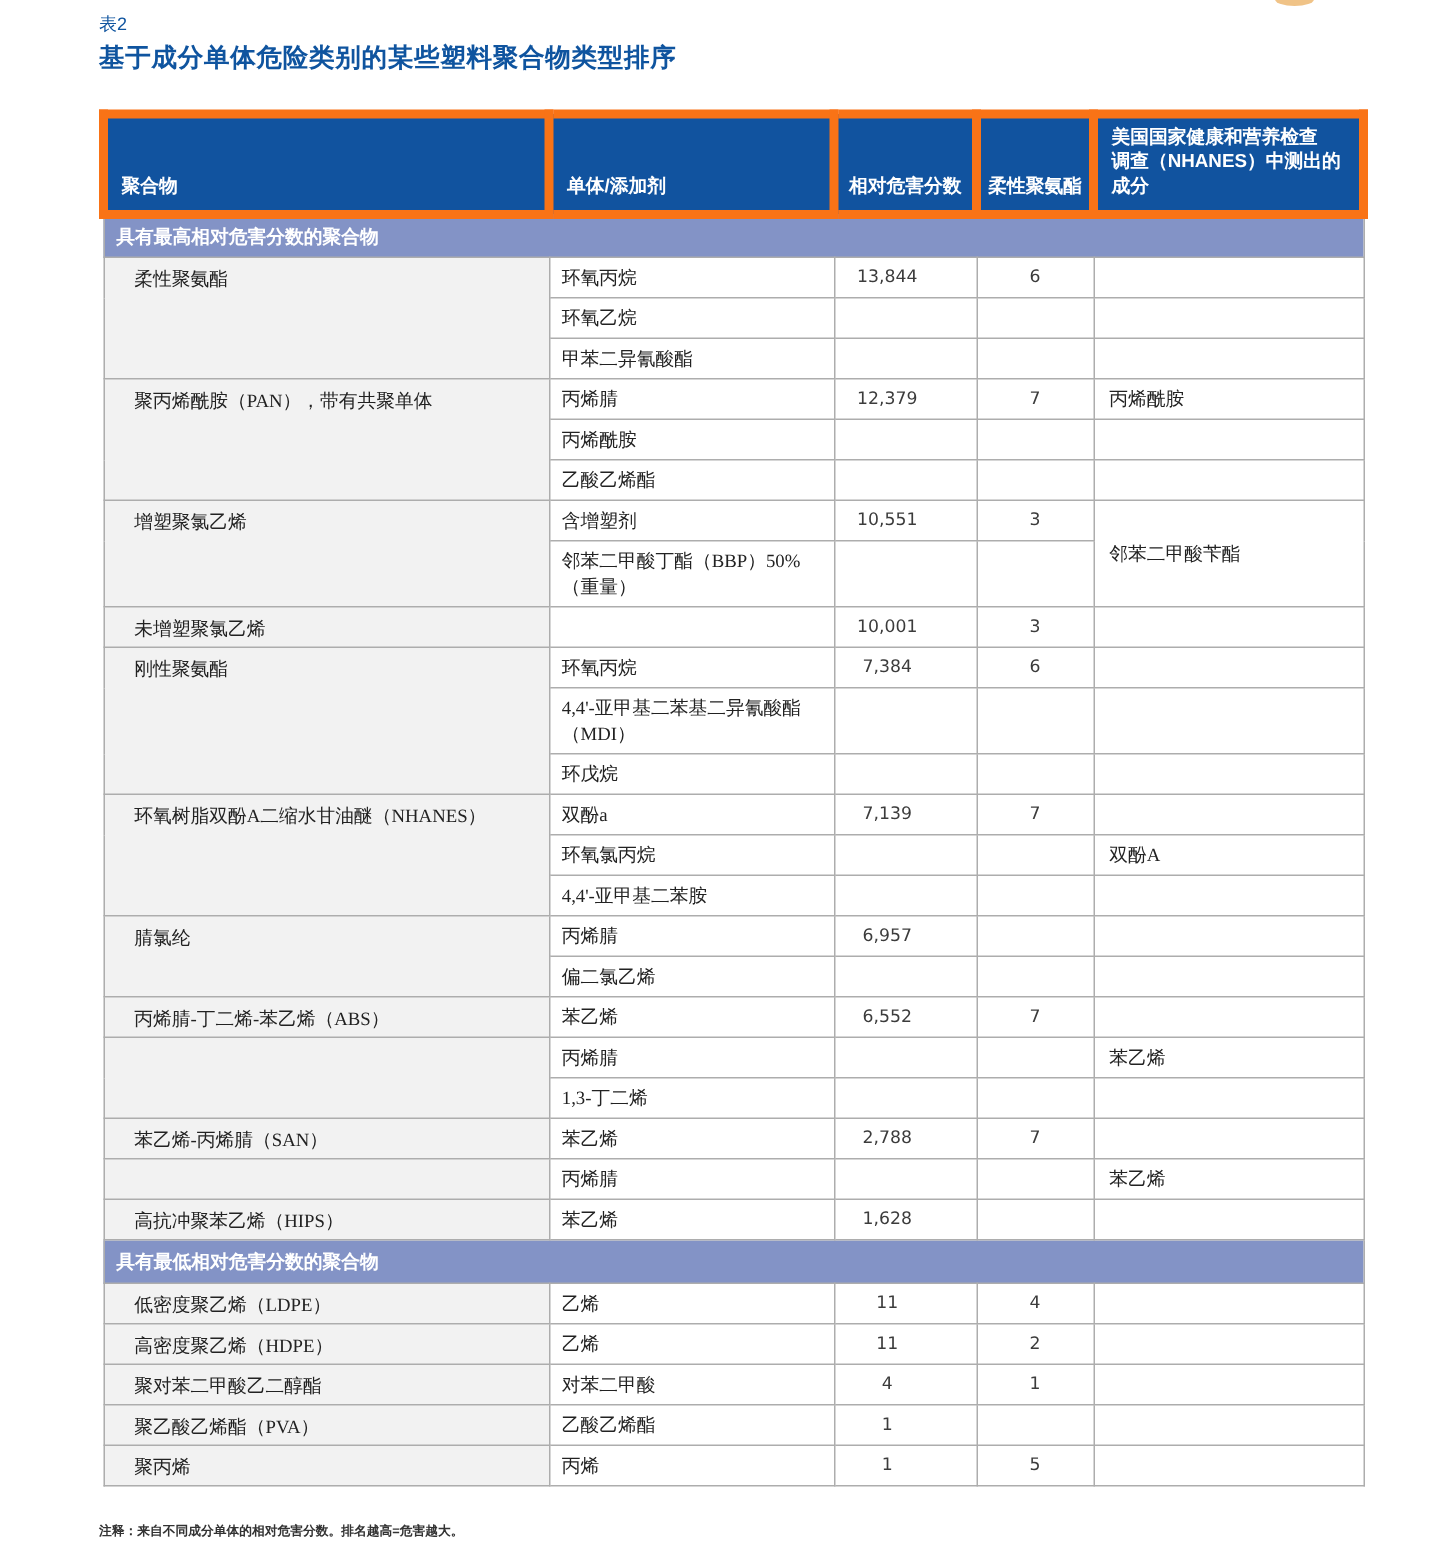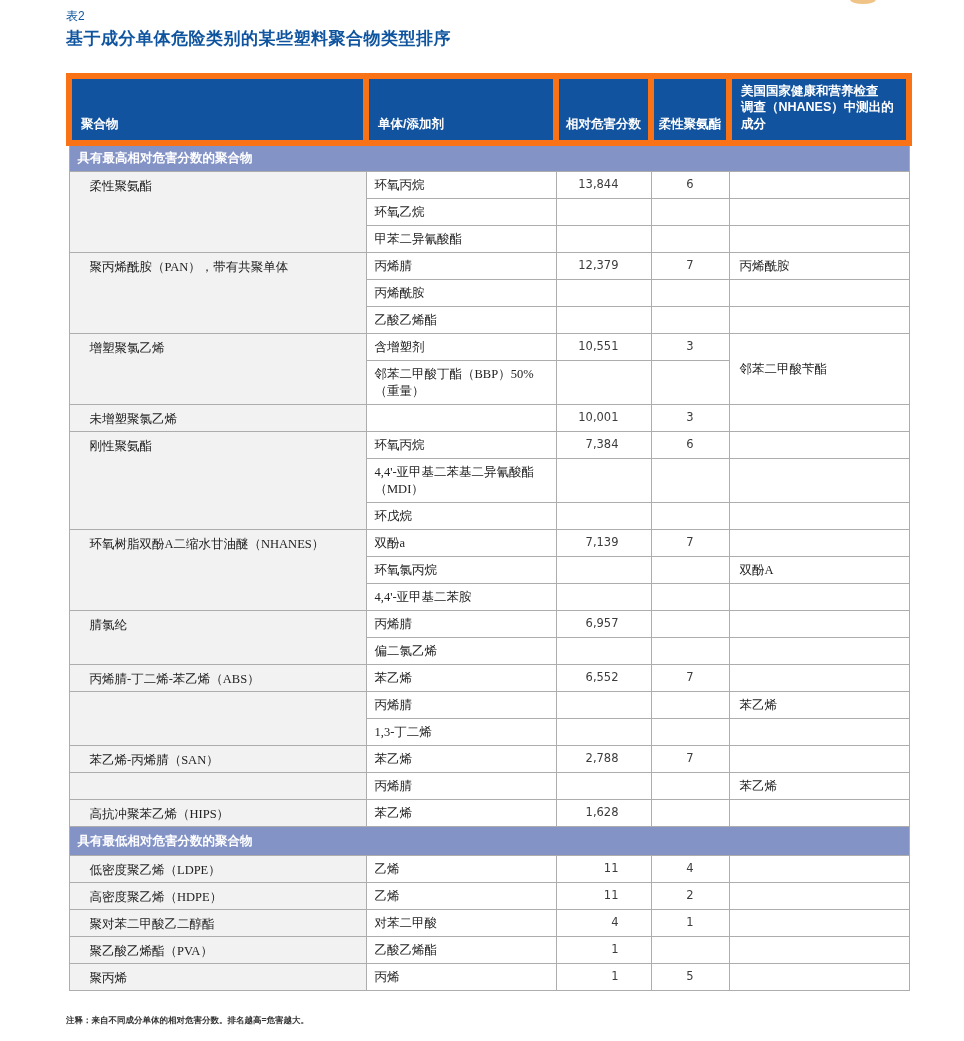--- a/index.html
+++ b/index.html
@@ -37,21 +37,21 @@
   th.col-polymer { }
   th.col-score, th.col-code { text-align:center; padding-left:2px; padding-right:2px; }
   td {
     border:1px solid var(--border); font-size:12.5px; color:#222222;
     padding:2px 8px; height:27px; vertical-align:middle;
     font-family:"Liberation Serif", serif; white-space:pre-line; line-height:1.35;
   }
   tr.tall td { height:44px; }
   td.col-polymer { background:var(--polymer-bg); vertical-align:top; padding-top:6px; padding-left:20px; }
   td.col-score {
-    text-align:right; padding-right:32px; color:#3c3c3c;
+    text-align:center; padding-right:32px; color:#3c3c3c;
     font-family:"DejaVu Sans", sans-serif; font-size:11.5px;
   }
   td.col-code {
     text-align:center; color:#3c3c3c;
     font-family:"DejaVu Sans", sans-serif; font-size:11.5px;
   }
   td.col-nhanes { padding-left:10px; }
   tr.section-row td {
     background:var(--section-bg); color:#ffffff; font-weight:bold;
     font-family:"Liberation Sans", sans-serif; font-size:12.5px;

